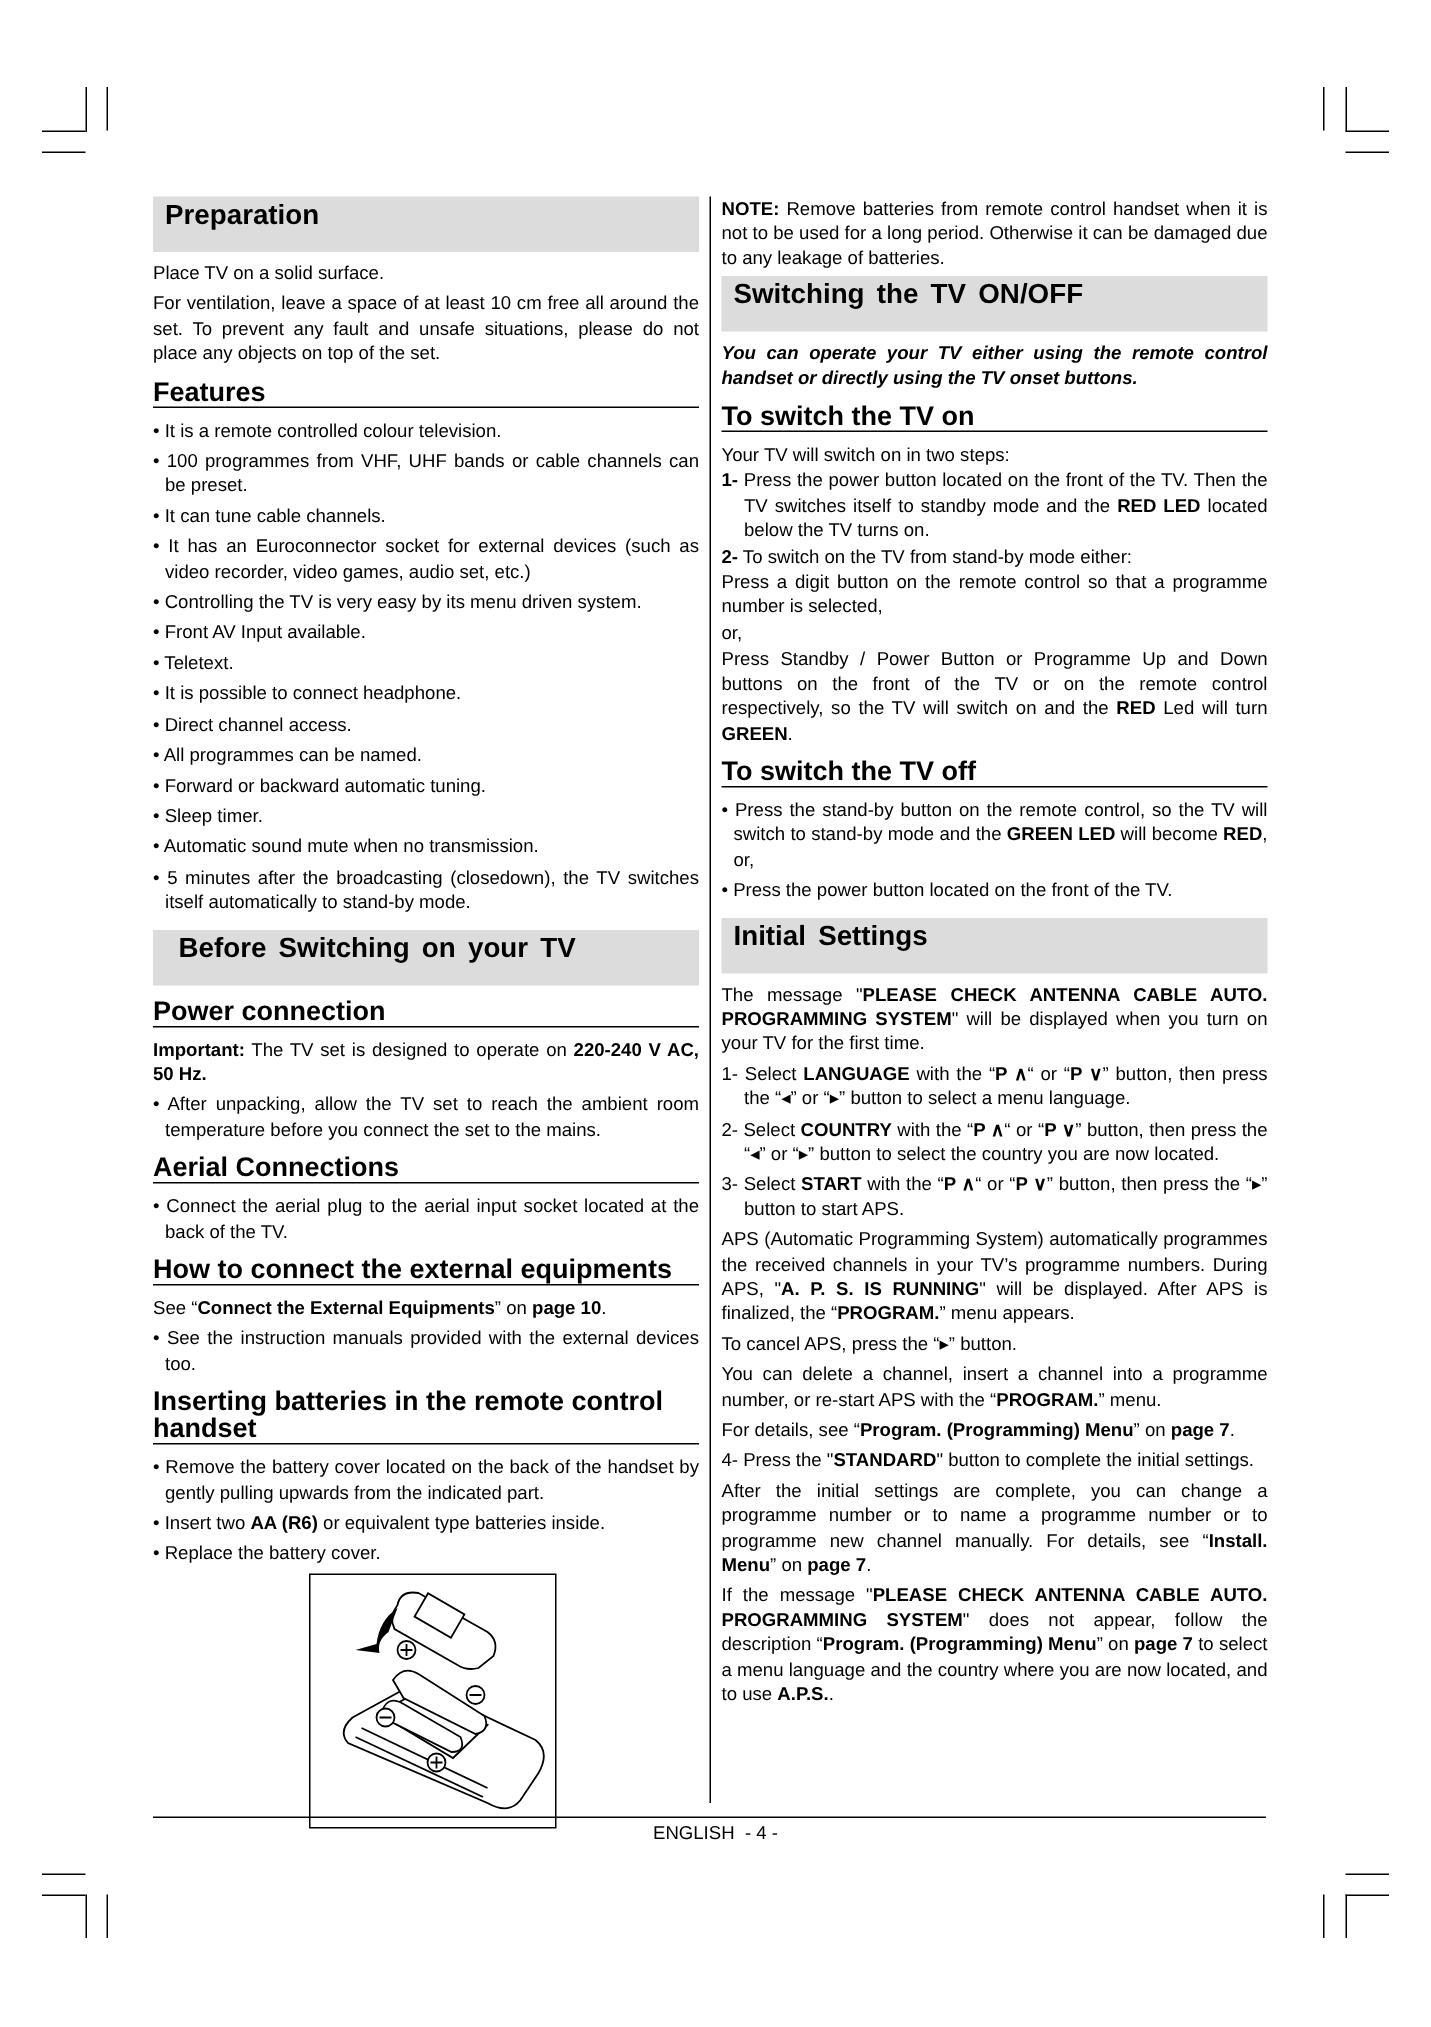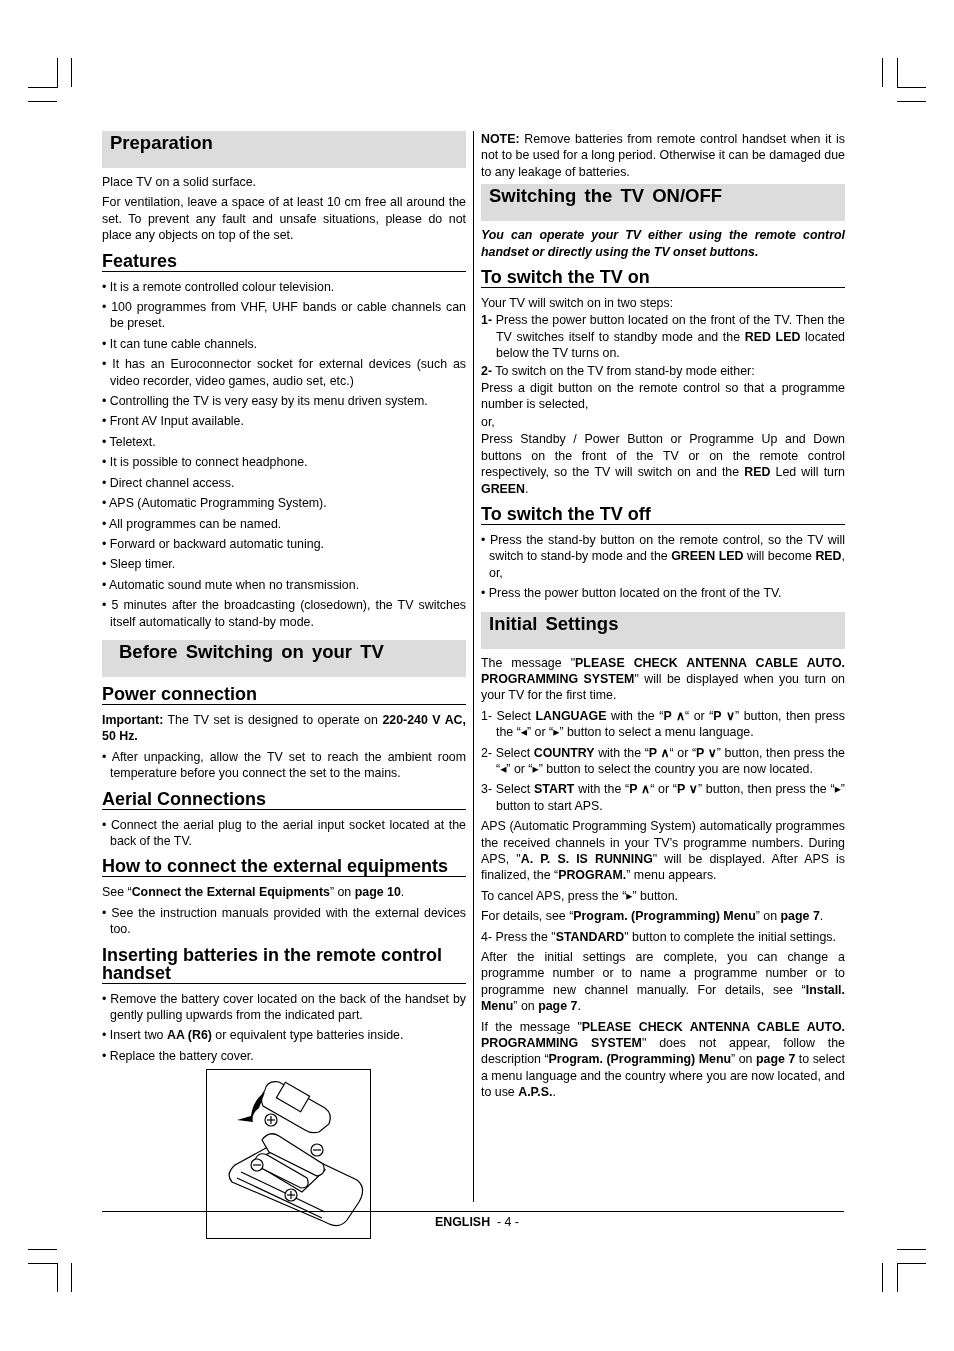--- a/index.html
+++ b/index.html
@@ -15,21 +15,21 @@
   .h2 { font-weight:bold; font-size:18px; line-height:18px; border-bottom:1.6px solid #000;
         padding-bottom:1px; margin:8px 0 7px 0; }
   .p { margin:0 0 4px 0; text-align:justify; }
   .li { margin:0 0 4px 0; padding-left:8px; text-indent:-8px; text-align:justify; }
   .num { margin:0 0 4px 0; padding-left:15px; text-indent:-15px; text-align:justify; }
   .lead { font-weight:bold; font-style:italic; margin:0 0 6px 0; text-align:justify; }
   b { font-weight:bold; }
   .figure { width:163px; height:168px; border:1px solid #000; margin:5px 0 0 104px; position:relative; }
   .footer-rule { position:absolute; left:102px; top:1211px; width:742px; height:1px; background:#000; }
   .footer { position:absolute; left:0; width:954px; top:1215px; text-align:center; font-size:12.4px; }
-  .footer .lang { font-weight:bold; }
+  .footer .lang { font-weight:normal; }
 </style>
 </head>
 <body>
 
 <div class="crop" style="left:28px;top:87px;width:29px;height:1px;"></div>
 <div class="crop" style="left:57px;top:58px;width:1px;height:30px;"></div>
 <div class="crop" style="left:71px;top:58px;width:1px;height:29px;"></div>
 <div class="crop" style="left:28px;top:101px;width:29px;height:1px;"></div>
 <div class="crop" style="left:882px;top:58px;width:1px;height:29px;"></div>
 <div class="crop" style="left:897px;top:58px;width:1px;height:30px;"></div>
@@ -55,21 +55,20 @@
   <div id="features-list">
       <div class="li">• It is a remote controlled colour television.</div>
       <div class="li">• 100 programmes from VHF, UHF bands or cable channels can be preset.</div>
       <div class="li">• It can tune cable channels.</div>
       <div class="li">• It has an Euroconnector socket for external devices (such as video recorder, video games, audio set, etc.)</div>
       <div class="li">• Controlling the TV is very easy by its menu driven system.</div>
       <div class="li">• Front AV  Input available.</div>
       <div class="li">• Teletext.</div>
       <div class="li">• It is possible to connect headphone.</div>
       <div class="li">• Direct channel access.</div>
-      <div class="li">• APS (Automatic Programming System).</div>
       <div class="li">• All programmes can be named.</div>
       <div class="li">• Forward or backward automatic tuning.</div>
       <div class="li">• Sleep timer.</div>
       <div class="li">• Automatic sound mute when no transmission.</div>
       <div class="li">• 5 minutes after the broadcasting (closedown), the TV switches itself automatically to stand-by mode.</div>
     </div>
 
   <div class="h1" style="margin-top:10px;padding-left:17px;">Before Switching on your TV</div>
 
   <div class="h2">Power connection</div>
@@ -141,20 +140,21 @@
   <div class="li">• <span>Press the stand-by button on the remote control, so the TV will switch to stand-by mode and the </span><b>GREEN LED</b><span> will become </span><b>RED</b><span>,    or,</span></div>
   <div class="li">• <span>Press the power button located on the front of the TV.</span></div>
 
   <div class="h1" style="margin-top:10px;">Initial Settings</div>
   <div class="p"><span>The message "</span><b>PLEASE CHECK ANTENNA CABLE AUTO. PROGRAMMING SYSTEM</b><span>" will be displayed when you turn on your TV for the first time.</span></div>
   <div class="num"><span>1- Select </span><b>LANGUAGE</b><span> with the “</span><b>P ∧</b><span>“ or “</span><b>P ∨</b><span>” button, then press the “◂” or “▸” button to select a menu language.</span></div>
   <div class="num"><span>2- Select </span><b>COUNTRY</b><span> with the “</span><b>P ∧</b><span>“ or “</span><b>P ∨</b><span>” button, then press the “◂” or “▸” button to select the country you are now located.</span></div>
   <div class="num"><span>3- Select </span><b>START</b><span> with the “</span><b>P ∧</b><span>“ or “</span><b>P ∨</b><span>” button, then press the “▸” button to start APS.</span></div>
   <div class="p"><span>APS (Automatic Programming System) automatically programmes the received channels in your TV’s programme numbers. During APS, "</span><b>A. P. S. IS RUNNING</b><span>" will be displayed. After APS is finalized, the “</span><b>PROGRAM.</b><span>” menu appears.</span></div>
   <div class="p">To cancel APS, press the “▸” button.</div>
+  <div class="p"><span>You can delete a channel, insert a channel into a programme number, or re-start APS with the “</span><b>PROGRAM.</b><span>” menu.</span></div>
   <div class="p"><span>For details, see “</span><b>Program. (Programming) Menu</b><span>” on </span><b>page 7</b><span>.</span></div>
   <div class="num"><span>4- Press the "</span><b>STANDARD</b><span>" button to complete the initial settings.</span></div>
   <div class="p"><span>After the initial settings are complete, you can change a programme number or to name a programme number or to programme new channel manually. For details, see “</span><b>Install. Menu</b><span>” on </span><b>page 7</b><span>.</span></div>
   <div class="p"><span>If the message "</span><b>PLEASE CHECK ANTENNA CABLE AUTO. PROGRAMMING SYSTEM</b><span>" does not appear, follow the description “</span><b>Program. (Programming) Menu</b><span>” on </span><b>page 7</b><span> to select a menu language and the country where you are now located, and to use </span><b>A.P.S.</b><span>.</span></div>
 </div>
 
 <div class="footer-rule"></div>
 <div class="footer"><span class="lang">ENGLISH</span><span style="white-space:pre">  - 4 -</span></div>
 
 </body></html>

